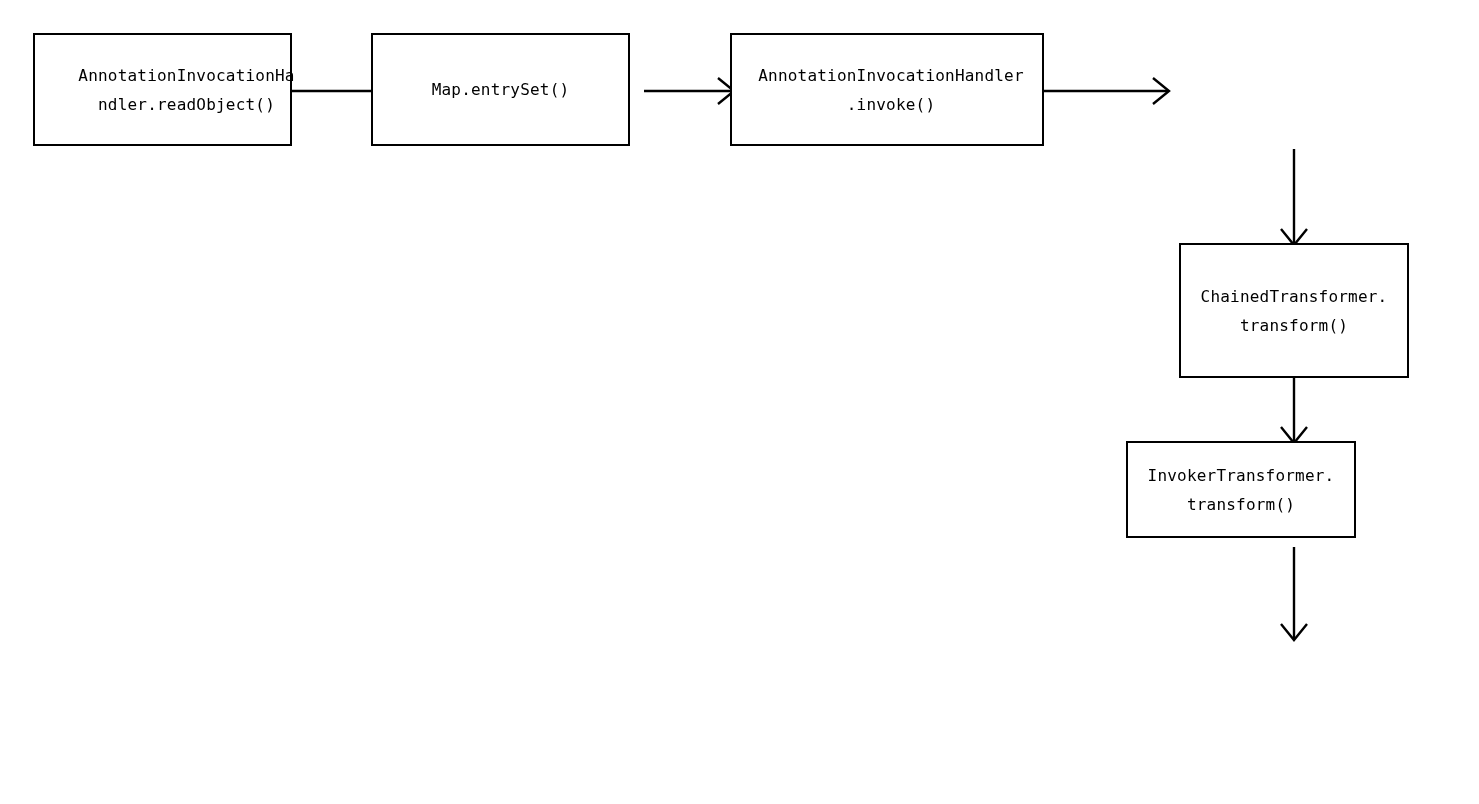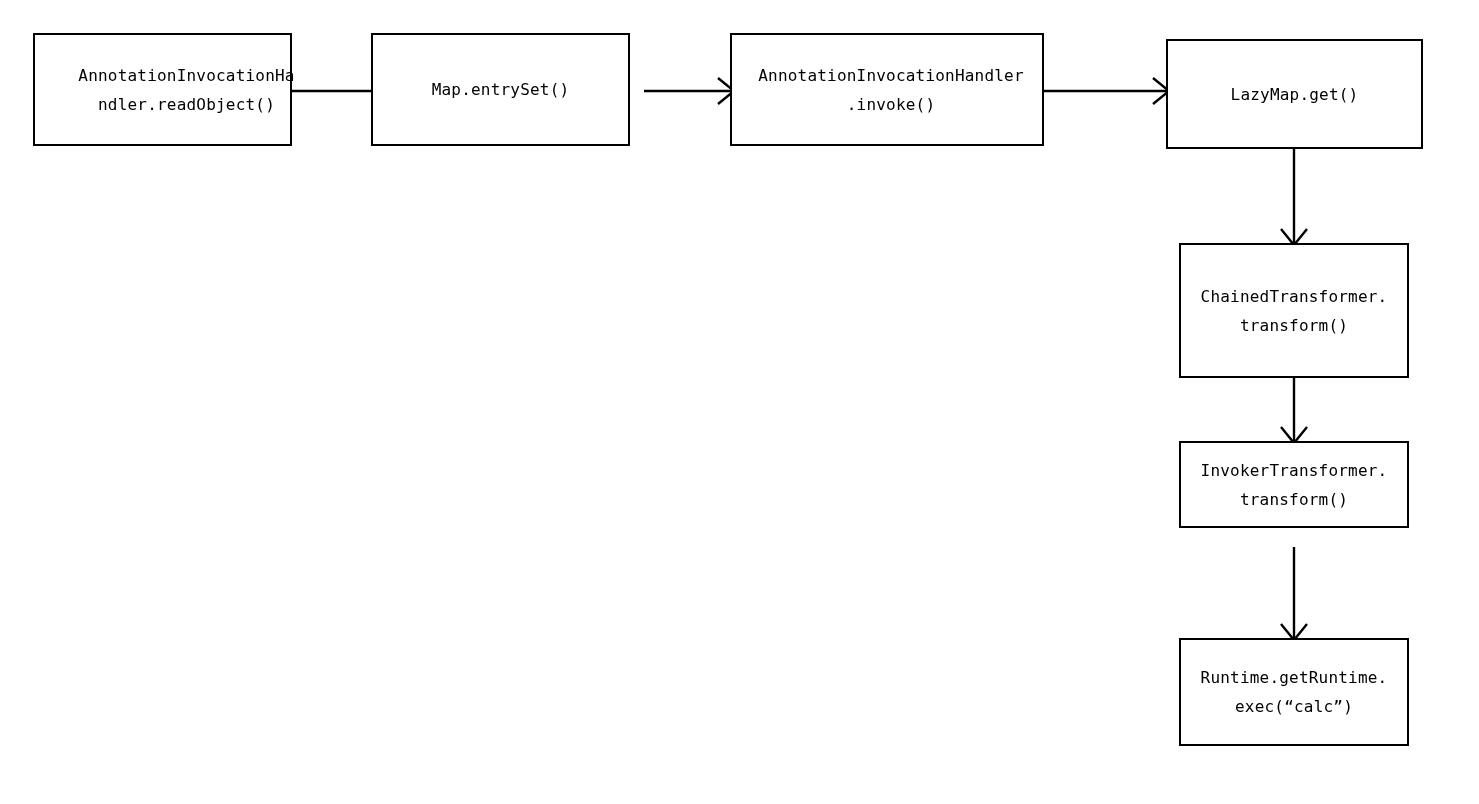--- a/index.html
+++ b/index.html
@@ -87,32 +87,25 @@
 
   <div class="node" style="left:371px; top:33px; width:259px; height:113px;">
     <span class="node-label">Map.entrySet()</span>
   </div>
 
   <div class="node" style="left:730px; top:33px; width:314px; height:113px;padding-left:8px;">
     <span class="node-label">AnnotationInvocationHandler
 .invoke()</span>
   </div>
 
-  <div class="node" style="left:1166px; top:39px; width:257px; height:110px;">
-    <span class="node-label">LazyMap.get()</span>
-  </div>
 
   <div class="node" style="left:1179px; top:243px; width:230px; height:135px;">
     <span class="node-label">ChainedTransformer.
 transform()</span>
   </div>
 
-  <div class="node" style="left:1179px; top:441px; width:230px; height:87px;">
+  <div class="node" style="left:1126px; top:441px; width:230px; height:97px;">
     <span class="node-label">InvokerTransformer.
 transform()</span>
   </div>
 
-  <div class="node" style="left:1179px; top:638px; width:230px; height:108px;">
-    <span class="node-label">Runtime.getRuntime.
-exec(“calc”)</span>
-  </div>
 
 </div>
 
 </body></html>

